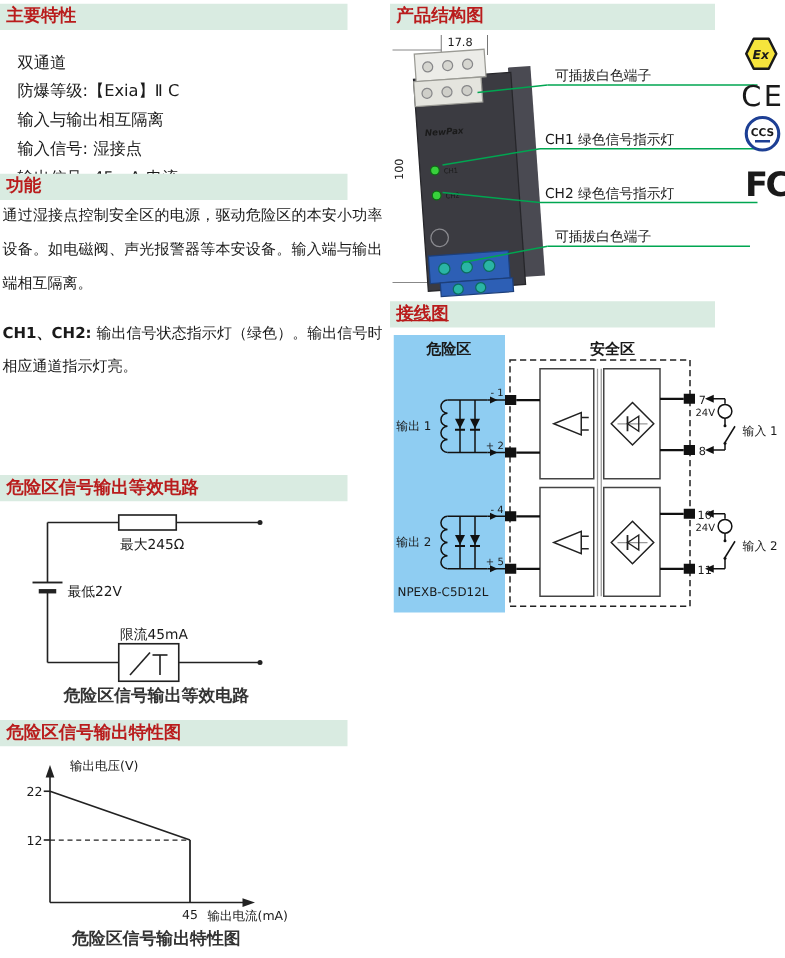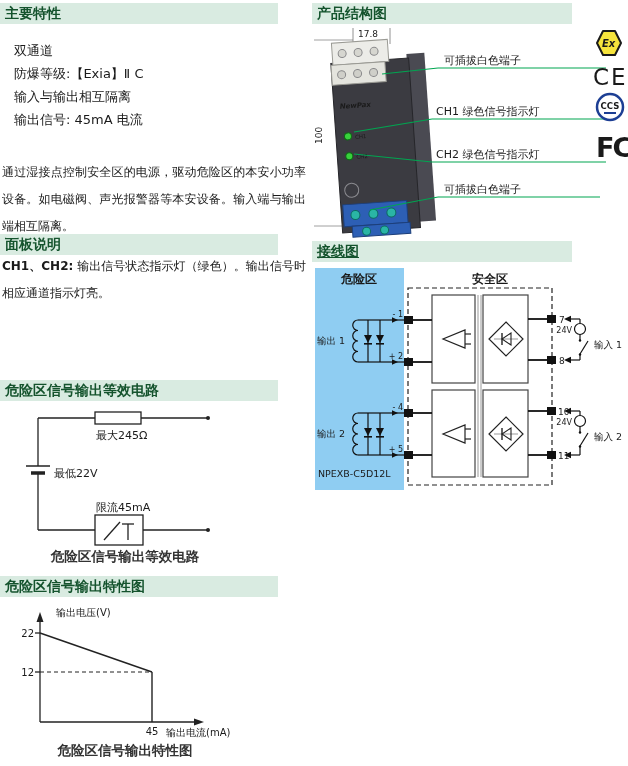--- a/index.html
+++ b/index.html
@@ -1,19 +1,19 @@
 <!DOCTYPE html>
 <html><head>
 <meta charset="utf-8">
 <style>
   html,body{margin:0;padding:0;background:#fff;}
   .page{position:relative;width:628px;height:766px;background:#fff;overflow:hidden;
         font-family:"DejaVu Sans","Liberation Sans",sans-serif;color:#1a1a1a;}
   .sec-header{position:absolute;box-sizing:border-box;height:21px;background:#d9ebe1;
-        font-weight:bold;font-size:14px;line-height:21px;padding-left:5px;color:#14532d;}
+        font-weight:bold;font-size:14px;line-height:21px;padding-left:5px;color:#b91c1c;}
   .lh{left:0;width:278px;}
   .rh{left:312px;width:260px;}
   .feat-list{position:absolute;left:2px;top:27px;margin:12px;padding:0;list-style:none;
         font-size:13px;}
   .feat-list li{height:23px;line-height:23px;}
   .para{position:absolute;left:2px;width:304px;font-size:12px;line-height:27px;
         text-align:justify;}
   .cap{position:absolute;font-size:13.5px;font-weight:bold;color:#333;text-align:center;}
   svg{position:absolute;font-family:inherit;}
   svg text{fill:#1a1a1a;}
@@ -23,28 +23,29 @@
 
 <div class="page">
 
   <div class="sec-header lh" style="top:3px;">
     <span>主要特性</span>
   </div>
   <ul class="feat-list">
     <li>双通道</li>
     <li>防爆等级:【Exia】Ⅱ C</li>
     <li>输入与输出相互隔离</li>
+    <li>输入信号: 湿接点</li>
     <li>输出信号: 45mA 电流</li>
   </ul>
 
+  <div class="sec-header lh" style="top:139px;">
+    <span>功能</span>
+  </div>
   <div class="para" style="top:159px;">通过湿接点控制安全区的电源，驱动危险区的本安小功率设备。如电磁阀、声光报警器等本安设备。输入端与输出端相互隔离。</div>
 
-  <div class="sec-header lh" style="top:234px;">
-    <span>面板说明</span>
-  </div>
   <div class="para" style="top:253px;">
     <b>CH1、CH2:</b><span> 输出信号状态指示灯（绿色）。输出信号时相应通道指示灯亮。</span>
   </div>
 
   <div class="sec-header lh" style="top:380px;">
     <span>危险区信号输出等效电路</span>
   </div>
 
   <svg style="left:0;top:402px;" width="240" height="146" viewBox="0 0 240 146">
     <g stroke="#222" stroke-width="1.3" fill="none">

